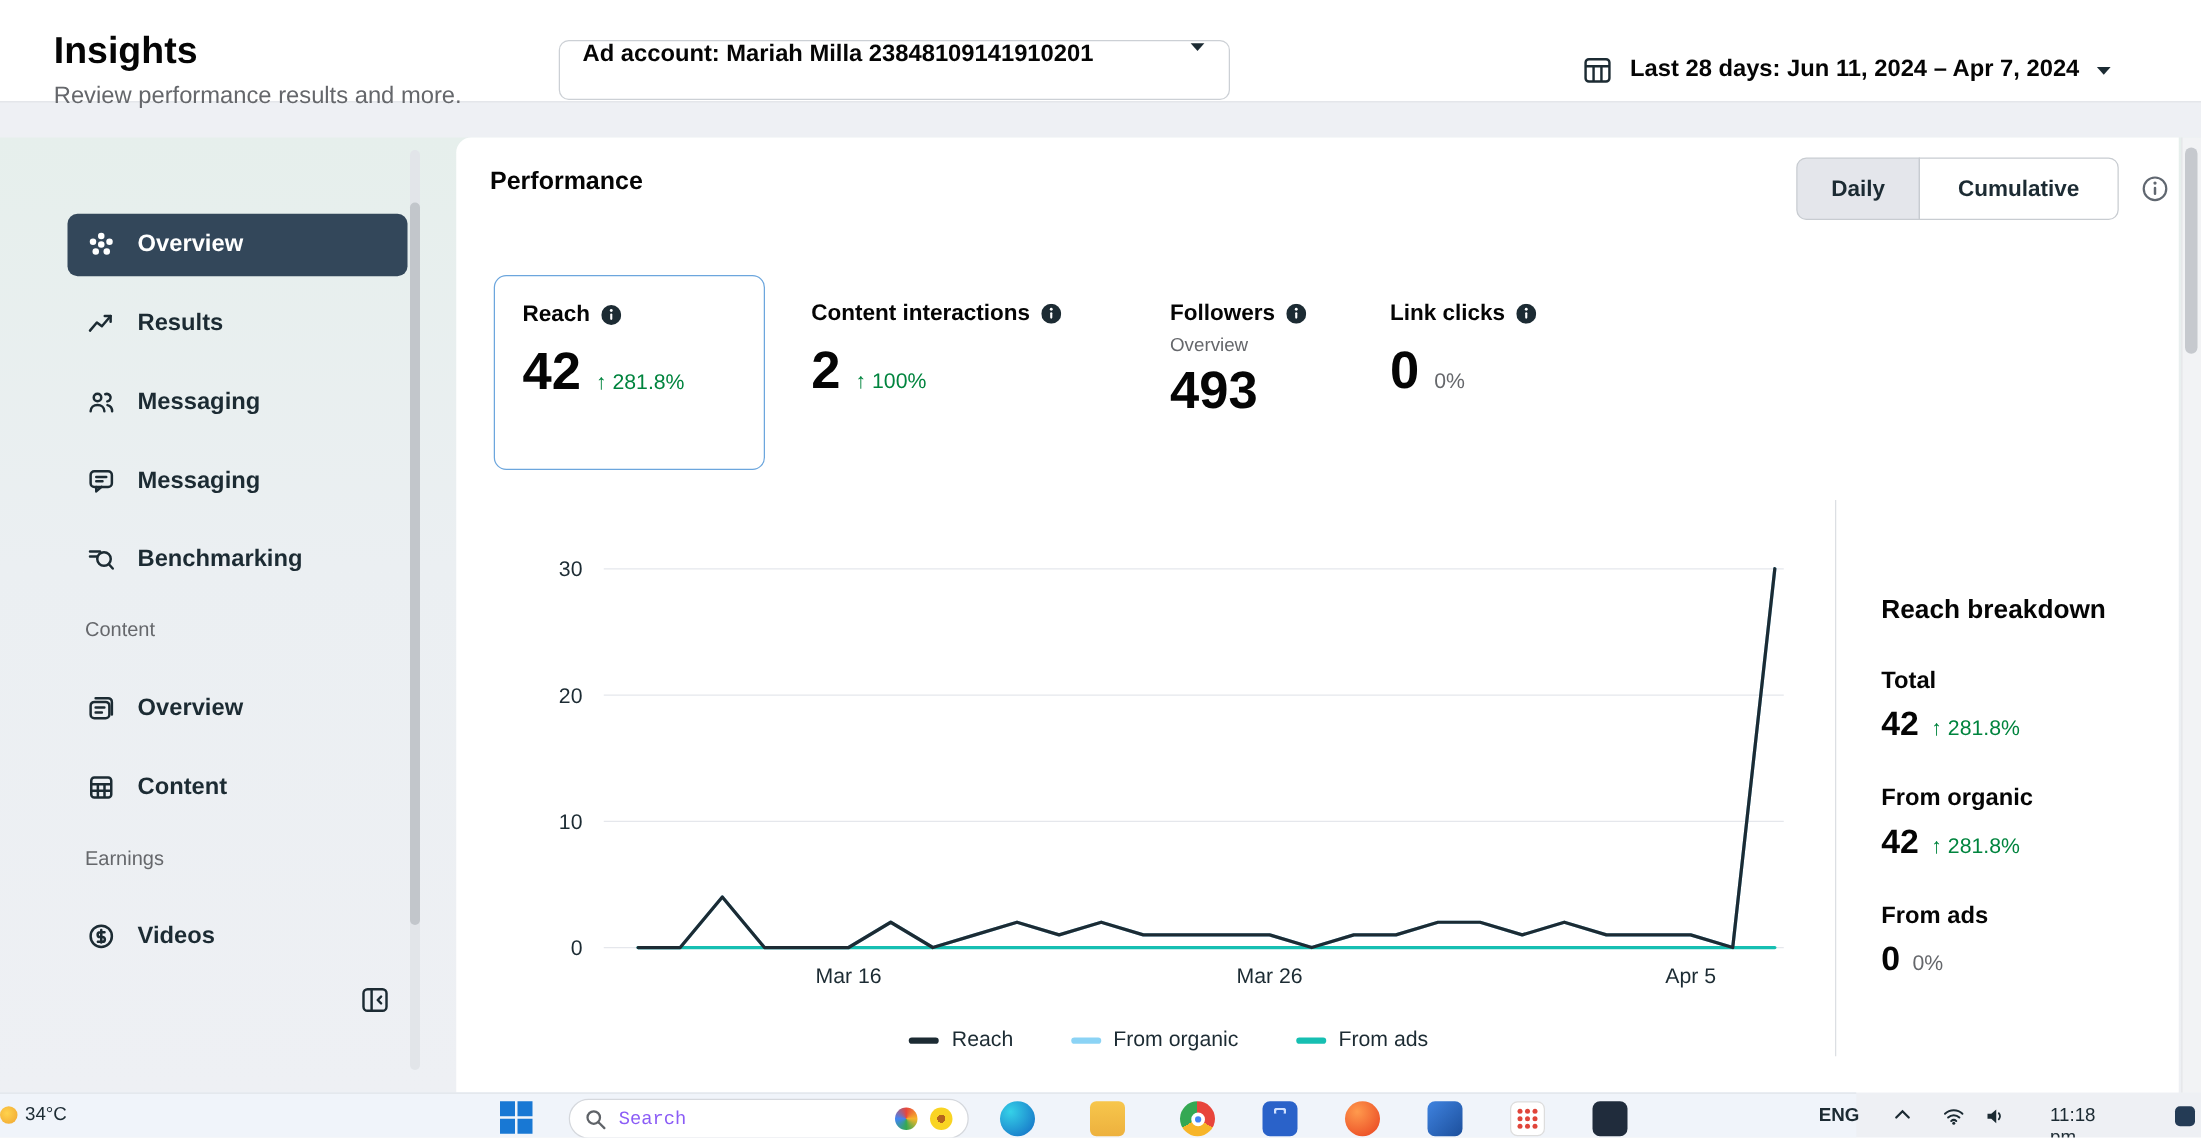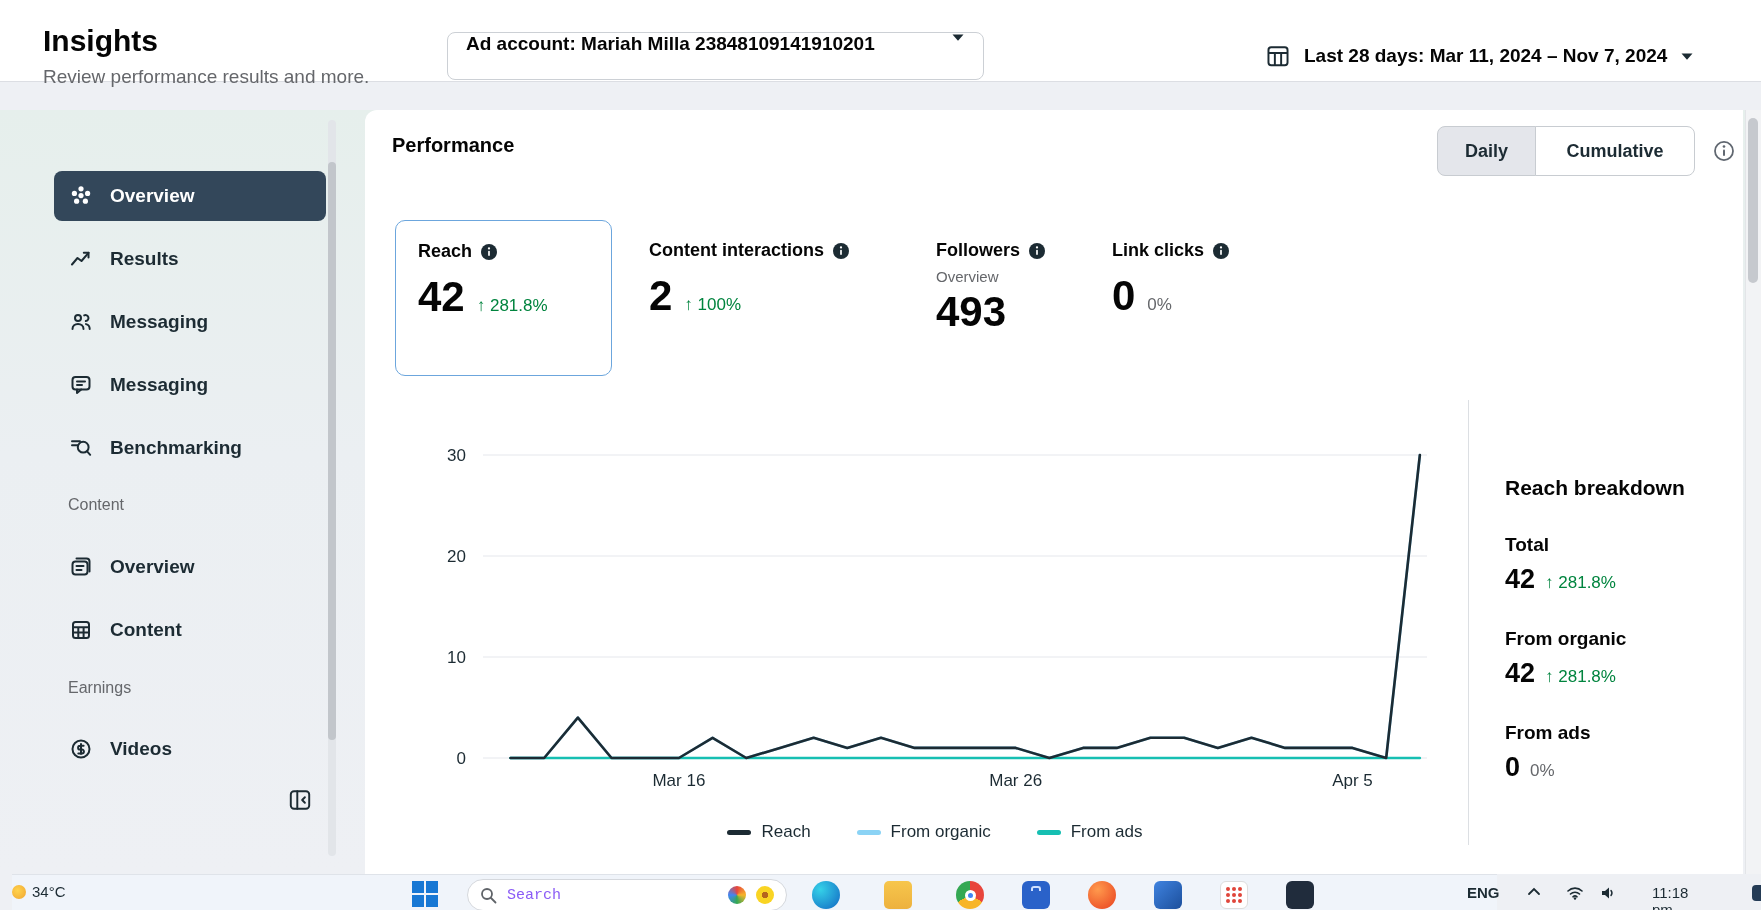--- a/index.html
+++ b/index.html
@@ -59,21 +59,21 @@
   .bd-value-row { position:absolute; left:1140px; display:flex; align-items:baseline; gap:10px; }
   .bd-value { font-size:27px; font-weight:700; color:#050505; }
   .bd-delta { font-size:17px; }
   .r1l{top:424px} .r1v{top:454px} .r2l{top:518px} .r2v{top:548px} .r3l{top:612px} .r3v{top:642px}
 
   
   .win-scroll-track { position:absolute; left:1745px; top:110px; width:16px; height:764px; background:#f2f3f5; border-left:1px solid #e3e5e8; }
   .win-scroll-thumb { position:absolute; left:1748px; top:118px; width:10px; height:165px; background:#c6c9ce; border-radius:5px; cursor:pointer; }
 
   
-  .taskbar { position:absolute; left:12px; top:874px; width:1485px; height:36px; background:#f0f4fa; border-top:1px solid #dfe3e9; z-index:8; }
+  .taskbar { position:absolute; left:0; top:874px; width:1485px; height:36px; background:#f0f4fa; border-top:1px solid #dfe3e9; z-index:8; }
   .tb-weather { position:absolute; left:0px; top:8px; display:flex; align-items:center; gap:6px; font-size:15px; color:#1c2b33; cursor:pointer; }
   .tb-sun { width:14px; height:14px; border-radius:50%; background:radial-gradient(circle at 40% 40%, #ffd34d, #f0a431); }
   .tb-start { position:absolute; left:400px; top:6px; width:26px; height:26px; display:grid; grid-template-columns:1fr 1fr; grid-template-rows:1fr 1fr; gap:2px; cursor:pointer; }
   .tb-start i { background:#1878d4; }
   .tb-search { position:absolute; left:455px; top:4px; width:320px; height:32px; background:#fff; border:1px solid #d5d8dd; border-radius:16px; display:flex; align-items:center; gap:10px; padding:0 12px; cursor:pointer; }
   .tb-search-text { font-size:15px; color:#8b5cf6; flex:1;font-family:Liberation Mono, monospace; }
   .sp-dot1 { width:18px; height:18px; border-radius:50%; background:conic-gradient(#e8453c,#f7b529,#34a853,#4285f4,#e8453c); }
   .sp-dot2 { width:18px; height:18px; border-radius:50%; background:radial-gradient(circle at 50% 50%, #b5651d 0 25%, #f9d423 26% 100%); }
   .tb-icon { position:absolute; top:6px; width:28px; height:28px; border-radius:6px; cursor:pointer; }
   .ic-teal { left:800px; border-radius:50%; background:radial-gradient(circle at 30% 30%, #35d1e8, #1268c3); }
@@ -108,21 +108,21 @@
     <svg class="caret" viewBox="0 0 14 9">
         <path d="M1.5 1.5 h11 L7 7.8 Z" fill="#1c2b33"></path>
       </svg>
   </div>
 
   <div class="date-range">
     <svg width="26" height="26" viewBox="0 0 24 24" fill="none" stroke="#1c2b33" stroke-width="1.8">
         <rect x="3.2" y="4" width="17.6" height="16.5" rx="2.5"></rect>
         <path d="M3.2 9.2 h17.6 M9.1 9.2 V20.5 M14.9 9.2 V20.5"></path>
       </svg>
-    <span>Last 28 days: Mar 11, 2024 – Nov 7, 2024</span>
+    <span>Last 28 days: Jun 11, 2024 – Apr 7, 2024</span>
     <svg class="caret" viewBox="0 0 14 9">
         <path d="M1.5 1.5 h11 L7 7.8 Z" fill="#1c2b33"></path>
       </svg>
   </div>
 </div>
 
 <div class="content-bg"></div>
 
 <div class="nav-item selected" style="top:171px">
   <span class="nav-icon">

